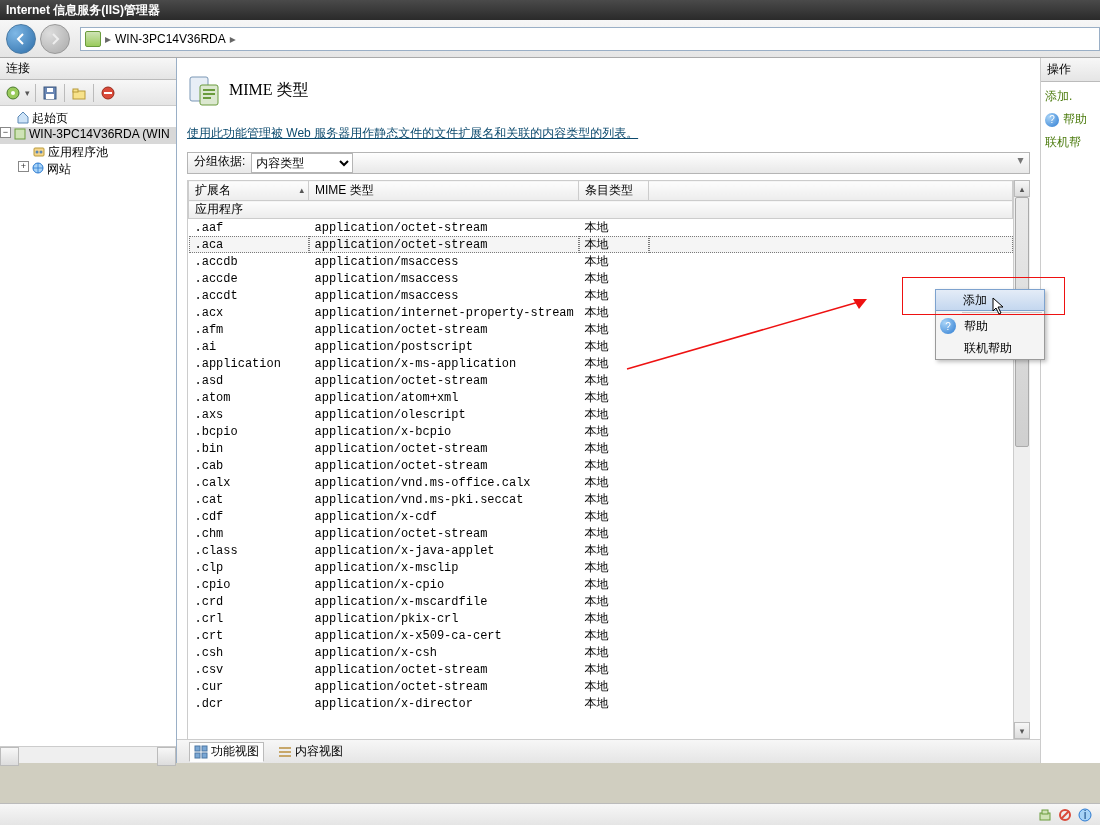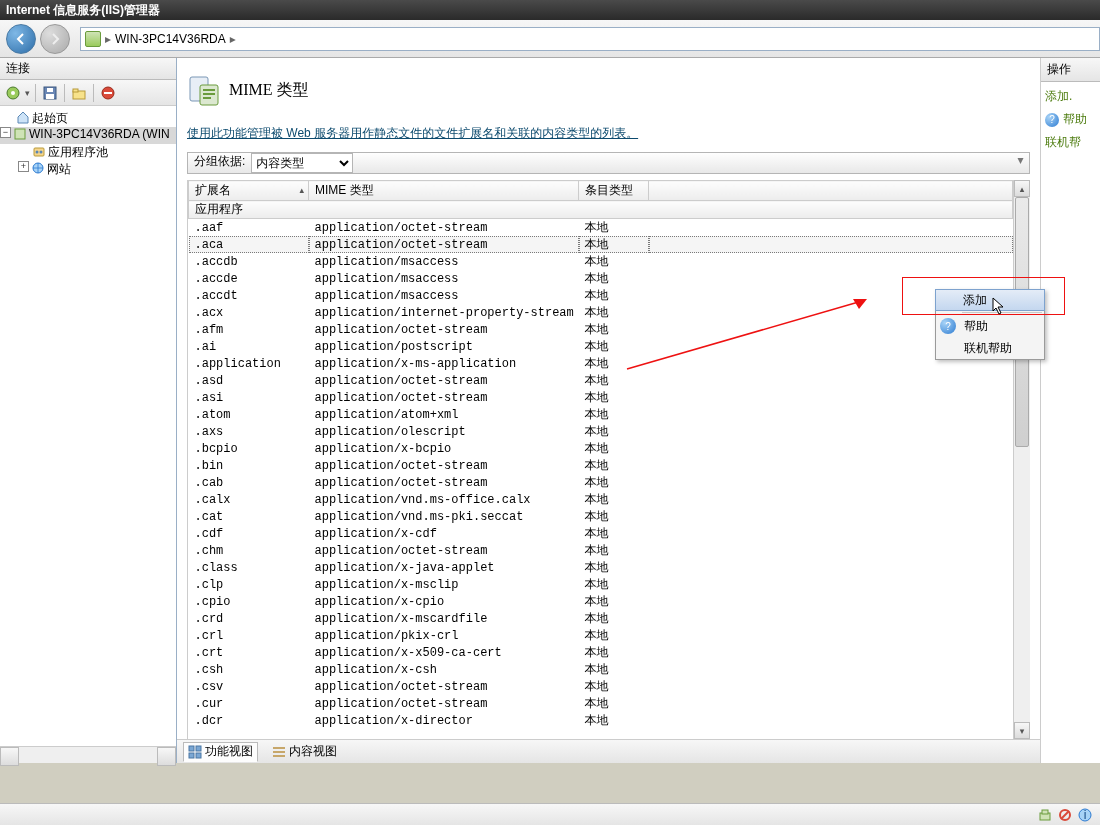--- a/index.html
+++ b/index.html
@@ -54,21 +54,21 @@
   .grid-scroll .arr.top { top: 0; } .grid-scroll .arr.bot { bottom: 0; }
 
   table.grid { border-collapse: collapse; width: 100%; table-layout: fixed; }
   table.grid th { background: linear-gradient(#fdfdfd,#ececec); border: 1px solid #ccc; height: 20px; text-align: left; padding: 0 6px; font-weight: normal; position: relative; }
   table.grid th .sort { position: absolute; right: 4px; top: 4px; font-size: 9px; color: #555; }
   .group-hdr td { background: linear-gradient(#fdfdfd,#ececec); border: 1px solid #ccc; height: 20px; padding: 0 6px; font-family:"SimHei","SimSun";margin-top:47px; }
   table.grid td { height: 17px; padding: 0 6px; font-family: Consolas,"Courier New",monospace; font-size: 12px; white-space: nowrap; overflow: hidden; }
   tr.sel td { outline: 1px dotted #7a7a7a; outline-offset: -1px; background: #f5f5f5; }
 
   
-  .view-tabs { height: 24px; border-top: 1px solid #ccc; background: linear-gradient(#f7f7f7,#e5e5e5); display: flex; align-items: center; padding-left: 6px; gap: 10px; }
+  .view-tabs { height: 24px; border-top: 1px solid #ccc; background: linear-gradient(#f7f7f7,#e5e5e5); display: flex; align-items: center; padding-left: 12px; gap: 10px; }
   .view-tab { display: flex; align-items: center; gap: 3px; height: 20px; padding: 0 4px; }
   .view-tab.active { border: 1px solid #bbb; background: #fdfdfd; border-bottom-color: #fdfdfd; }
   .vt-icon { width: 14px; height: 14px; }
 
   
   .right-panel { width: 60px; border-left: 1px solid #ccc; background: #fff; display: flex; flex-direction: column; }
   .act-head { height: 24px; background: linear-gradient(#f7f7f7,#e5e5e5); border-bottom: 1px solid #bbb; padding-left: 6px; display: flex; align-items: center; }
   .act-body { padding: 6px 4px; display: flex; flex-direction: column; gap: 6px; }
   .act-link { color: #4d7c0f; cursor: default; white-space: nowrap; }
   .act-row { display: flex; align-items: center; gap: 4px; }
@@ -299,26 +299,20 @@
                   <td>本地</td>
                   <td></td>
                 </tr>
                 <tr>
                   <td>.asd</td>
                   <td>application/octet-stream</td>
                   <td>本地</td>
                   <td></td>
                 </tr>
                 <tr>
-                  <td>.asi</td>
-                  <td>application/octet-stream</td>
-                  <td>本地</td>
-                  <td></td>
-                </tr>
-                <tr>
                   <td>.atom</td>
                   <td>application/atom+xml</td>
                   <td>本地</td>
                   <td></td>
                 </tr>
                 <tr>
                   <td>.axs</td>
                   <td>application/olescript</td>
                   <td>本地</td>
                   <td></td>

